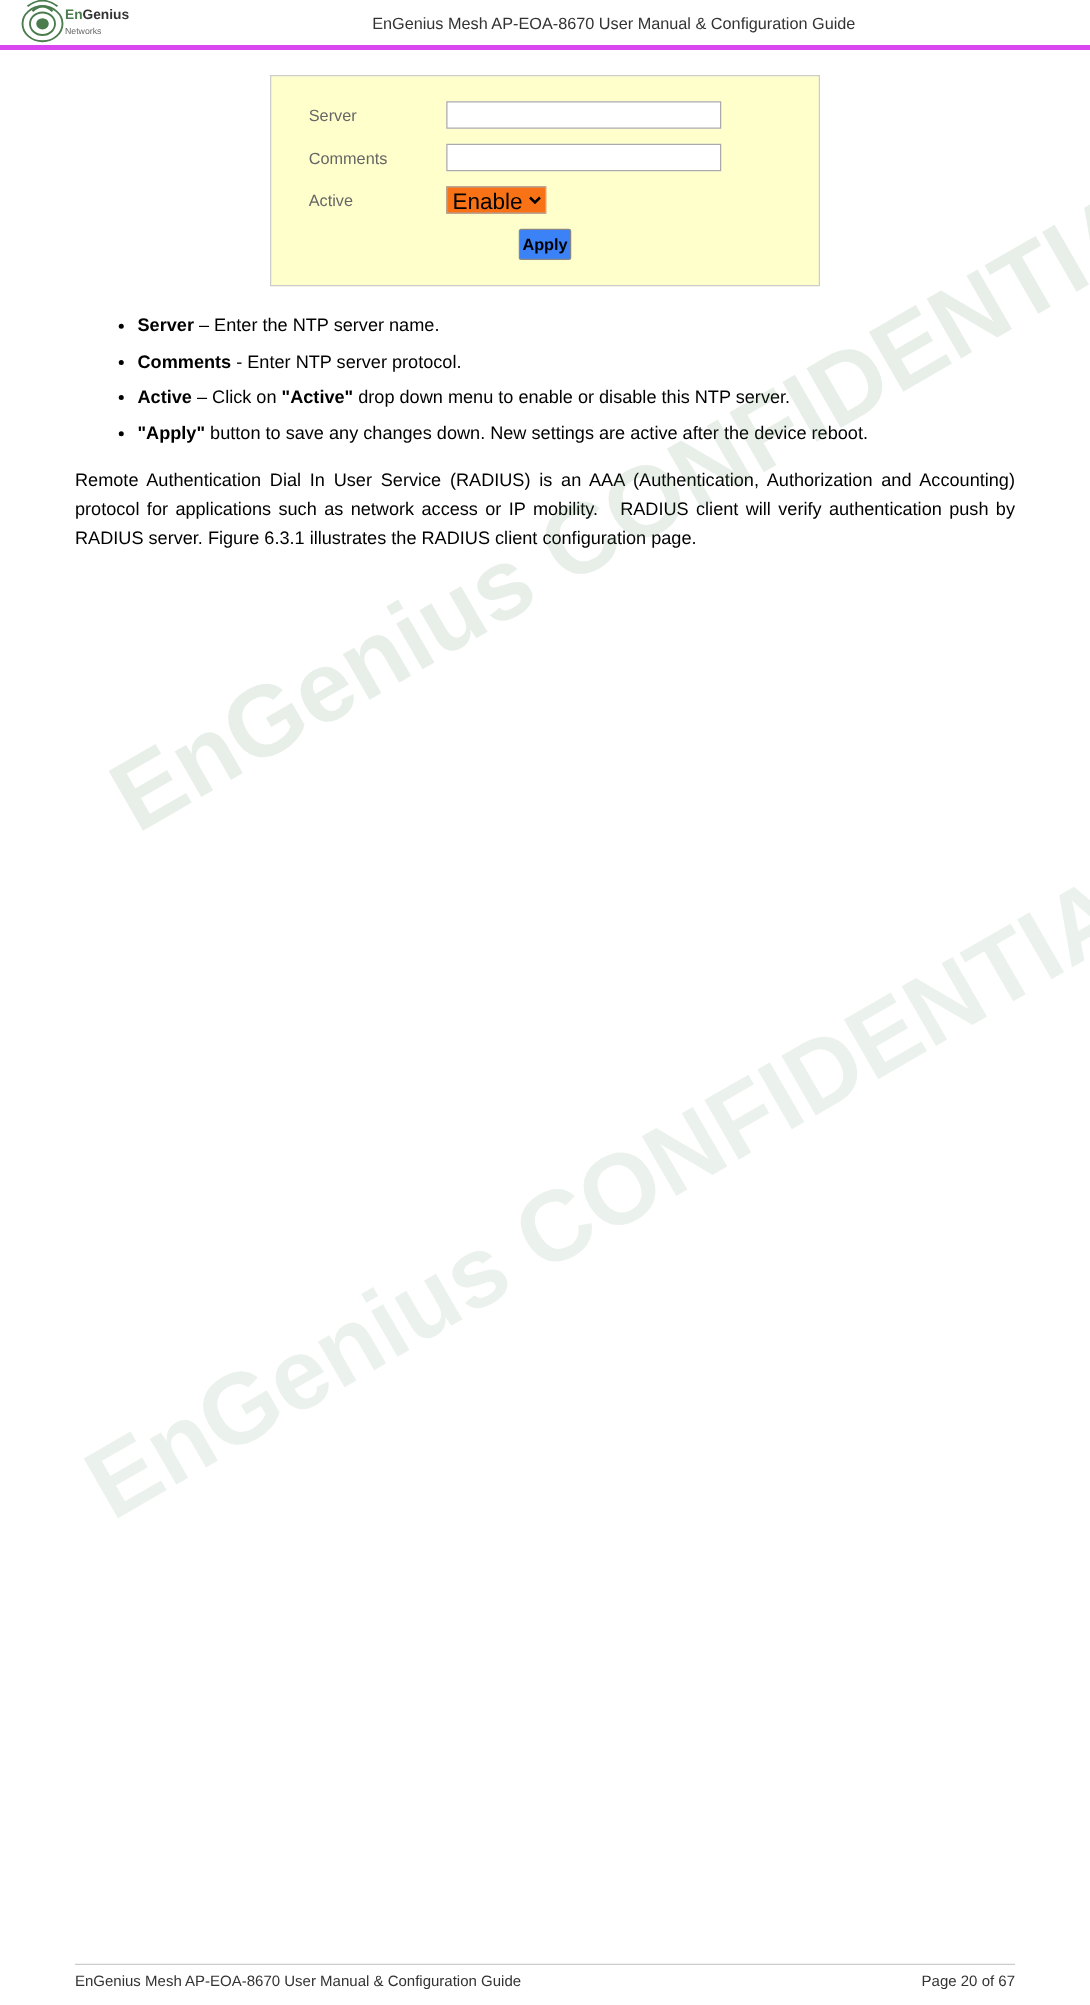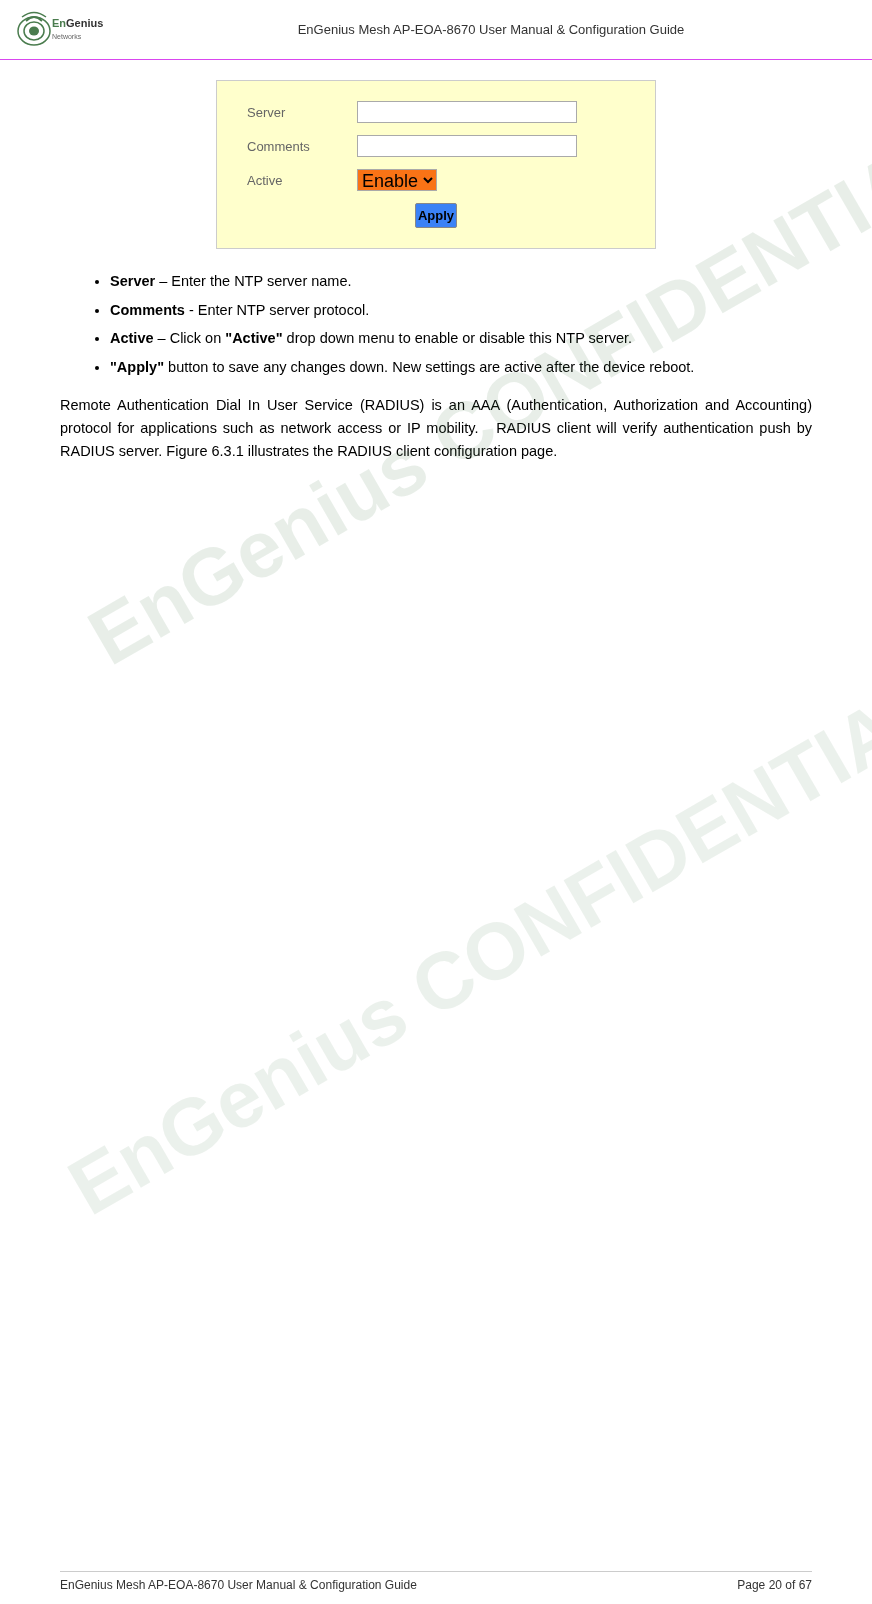--- a/index.html
+++ b/index.html
@@ -10,23 +10,23 @@
       background: #fff;
       width: 872px;
       min-height: 1604px;
       position: relative;
     }
 
     
     .header {
       display: flex;
       align-items: center;
-      border-bottom: 1px solid #d946ef;
+      border-bottom: 4px solid #d946ef;
       padding: 6px 16px;
-      height: 60px;
+      height: 40px;
     }
     .logo-area {
       display: flex;
       align-items: center;
       gap: 8px;
     }
     .header-title {
       flex: 1;
       text-align: center;
       font-size: 13px;

